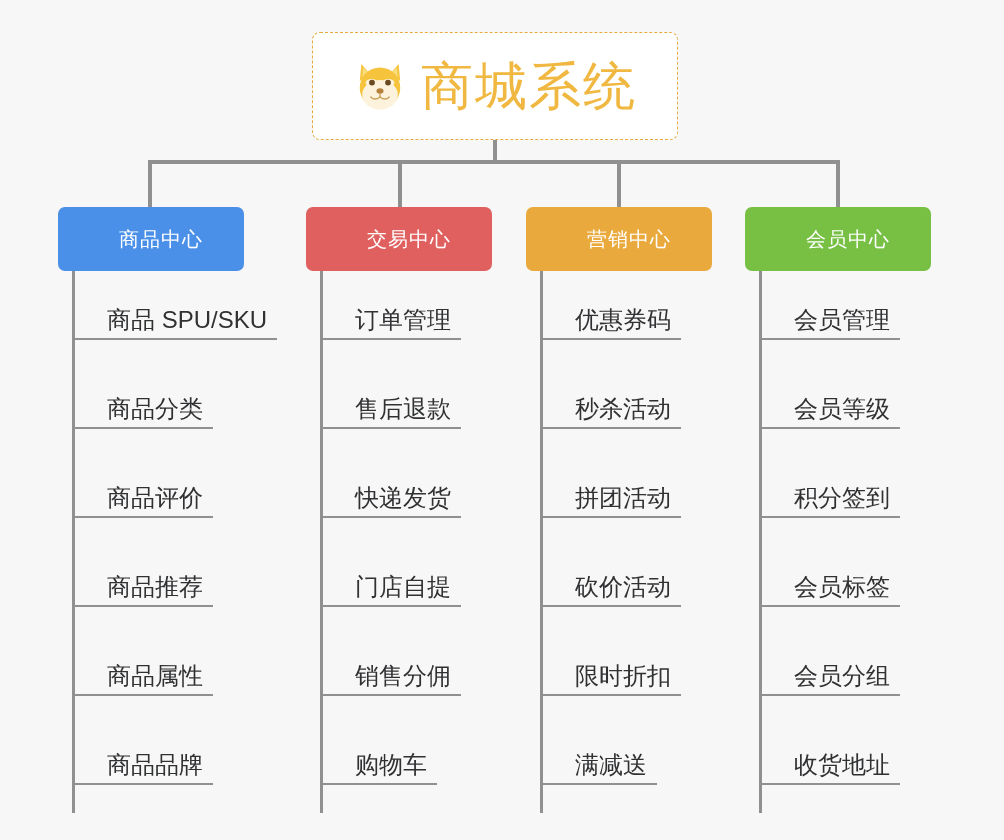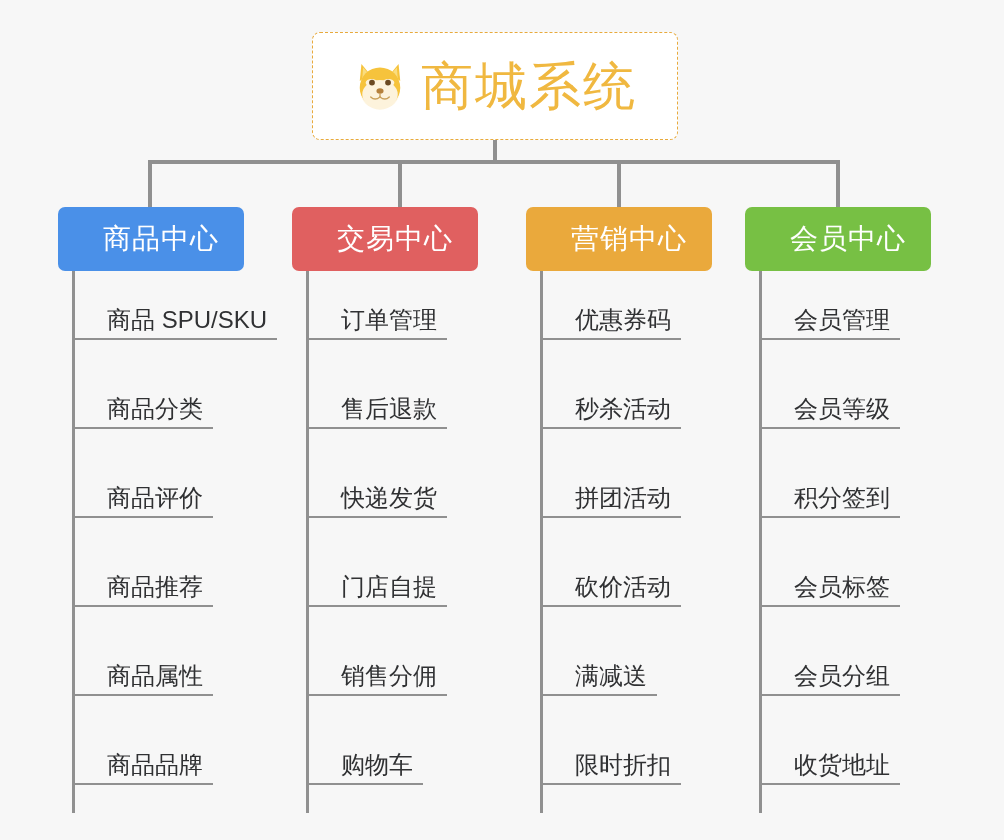--- a/index.html
+++ b/index.html
@@ -84,21 +84,21 @@
   }
   .branch-head {
     height: 64px;
     border-radius: 7px;
     display: flex;
     align-items: center;
     justify-content: center;
     box-sizing: border-box;
   }
   .branch-head-label {
-    font-size: 28px;
+    font-size: 20px;
     color: #ffffff;
     letter-spacing: 1px;
     white-space: nowrap;
     margin-left: 20px;
   }
 
   .branch-body {
     position: relative;
     margin-left: 14px;
     padding-top: 8px;
@@ -176,21 +176,21 @@
         </div>
       <div class="leaf">
           <span class="leaf-inner"><span class="leaf-label">商品属性</span></span>
         </div>
       <div class="leaf">
           <span class="leaf-inner"><span class="leaf-label">商品品牌</span></span>
         </div>
     </div>
   </div>
 
-  <div class="branch" style="left: 292px; width: 186px;">
+  <div class="branch" style="left: 306px; width: 186px;">
     <div class="branch-head" style="background: rgb(224, 96, 96); width: 186px;">
       <span class="branch-head-label">交易中心</span>
     </div>
     <div class="branch-body">
       <div class="leaf">
           <span class="leaf-inner"><span class="leaf-label">订单管理</span></span>
         </div>
       <div class="leaf">
           <span class="leaf-inner"><span class="leaf-label">售后退款</span></span>
         </div>
@@ -220,24 +220,24 @@
       <div class="leaf">
           <span class="leaf-inner"><span class="leaf-label">秒杀活动</span></span>
         </div>
       <div class="leaf">
           <span class="leaf-inner"><span class="leaf-label">拼团活动</span></span>
         </div>
       <div class="leaf">
           <span class="leaf-inner"><span class="leaf-label">砍价活动</span></span>
         </div>
       <div class="leaf">
+          <span class="leaf-inner"><span class="leaf-label">限时折扣</span></span>
+        </div>
+      <div class="leaf">
           <span class="leaf-inner"><span class="leaf-label">满减送</span></span>
-        </div>
-      <div class="leaf">
-          <span class="leaf-inner"><span class="leaf-label">限时折扣</span></span>
         </div>
     </div>
   </div>
 
   <div class="branch" style="left: 745px; width: 186px;">
     <div class="branch-head" style="background: rgb(119, 192, 68); width: 186px;">
       <span class="branch-head-label">会员中心</span>
     </div>
     <div class="branch-body">
       <div class="leaf">

